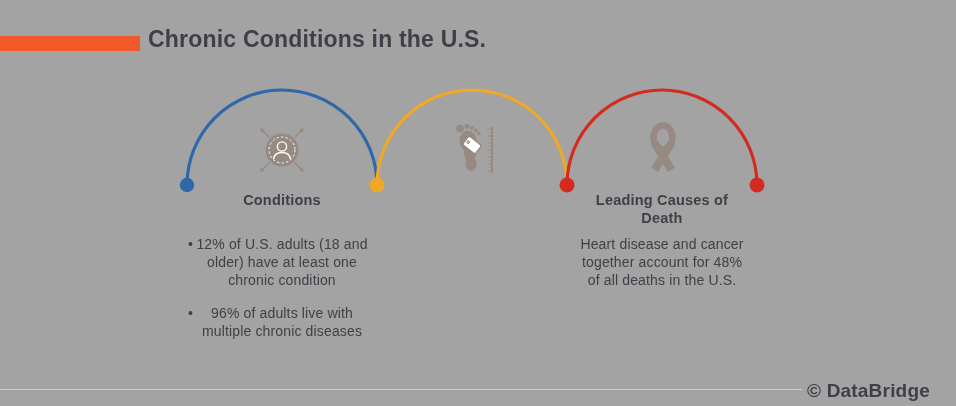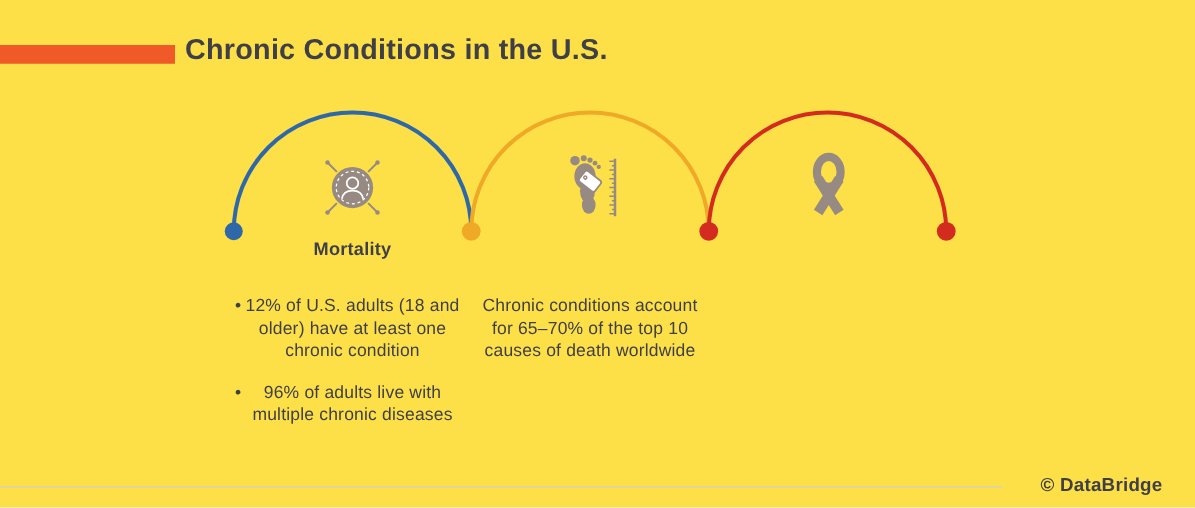--- a/index.html
+++ b/index.html
@@ -1,18 +1,18 @@
 <!DOCTYPE html>
 <html style="--accent-orange: #F05A28; --arc-blue: #2E68A8; --arc-yellow: #F0A827; --arc-red: #D32B20; --icon-gray: #978A83; --text-dark: #3F3F47; --divider-gray: #CFCFCF;"><head>
 <meta charset="utf-8">
 <style>
   html,body{margin:0;padding:0;background:#fdfdfe;}
   .canvas{
     position:relative;width:956px;height:406px;overflow:hidden;
-    background:#fde047;
+    background:#a3a3a3;
     font-family:"Liberation Sans","DejaVu Sans",sans-serif;
     color:var(--text-dark,#3F3F47);
   }
   .accent-bar{
     position:absolute;left:0;top:36px;width:140px;height:15px;
     background:var(--accent-orange,#F05A28);
   }
   .page-title{
     position:absolute;left:148px;top:26px;margin:0;
     font-size:23px;font-weight:700;letter-spacing:.2px;
@@ -52,21 +52,21 @@
   .bullet-item{position:relative;margin:0 auto 16px auto;max-width:176px;}
   .bullet-dot{position:absolute;left:-6px;top:0;}
   .body-text{display:inline-block;max-width:186px;}
   .body-3 .body-text{max-width:168px;}
   .footer-divider{
     position:absolute;left:0;top:389px;width:802px;height:1px;
     background:var(--divider-gray,#CFCFCF);
   }
   .copyright{
     position:absolute;right:26px;top:380px;
-    font-size:15px;font-weight:700;letter-spacing:.2px;
+    font-size:19px;font-weight:700;letter-spacing:.2px;
     color:var(--text-dark,#3F3F47);
   }
 </style>
 </head>
 <body>
 
 <div class="canvas">
 
   <div class="accent-bar"></div>
   <h1 class="page-title">Chronic Conditions in the U.S.</h1>
@@ -117,33 +117,36 @@
 
   <div class="icon icon-3">
     <svg width="60" height="60" viewBox="0 0 60 60">
       <ellipse class="ic-stroke" cx="30" cy="17.5" rx="9.5" ry="12" stroke-width="6.5"></ellipse>
       <line class="ic-stroke" x1="21.5" y1="23" x2="38.5" y2="50" stroke-width="8"></line>
       <line class="ic-stroke" x1="38.5" y1="23" x2="21.5" y2="50" stroke-width="8"></line>
     </svg>
   </div>
 
   <div class="col-heading heading-1">
-    <span>Mortality</span>
+    <span>Conditions</span>
+  </div>
+  <div class="col-heading heading-3">
+    <span>Leading Causes of Death</span>
   </div>
 
   <div class="col-body body-1">
     <div class="bullet-item">
       <span class="bullet-dot">•</span>
       <span class="body-text">12% of U.S. adults (18 and older) have at least one chronic condition</span>
     </div>
     <div class="bullet-item">
       <span class="bullet-dot">•</span>
       <span class="body-text">96% of adults live with multiple chronic diseases</span>
     </div>
   </div>
-  <div class="col-body body-2">
-    <span class="body-text">Chronic conditions account for 65–70% of the top 10 causes of death worldwide</span>
+  <div class="col-body body-3">
+    <span class="body-text">Heart disease and cancer together account for 48% of all deaths in the U.S.</span>
   </div>
 
   <div class="footer-divider"></div>
   <div class="copyright">© DataBridge</div>
 
 </div>
 
 </body></html>

